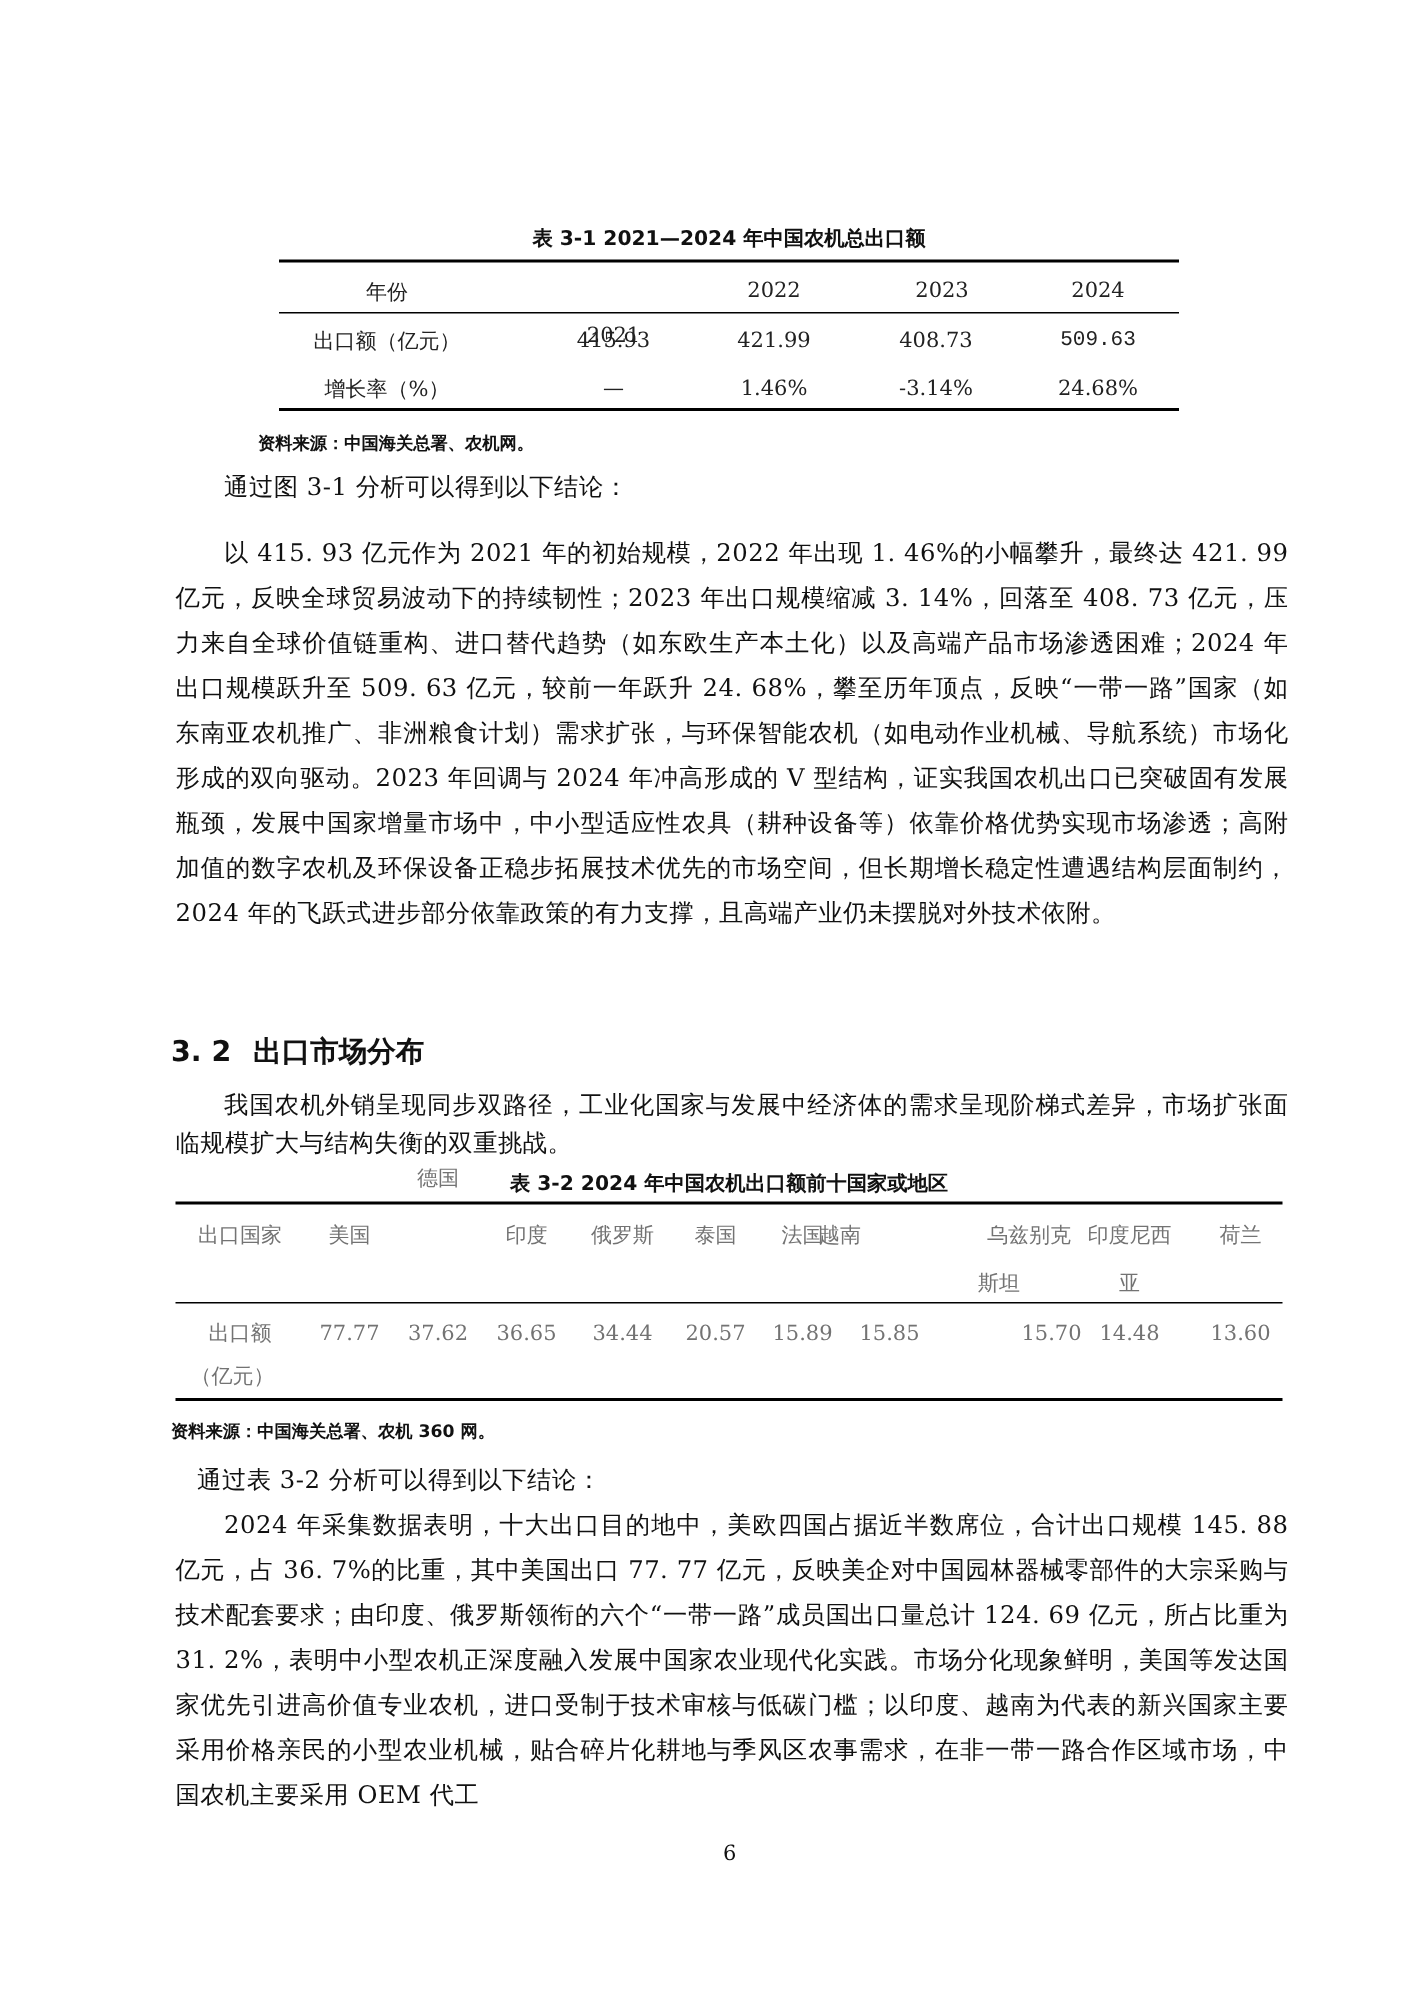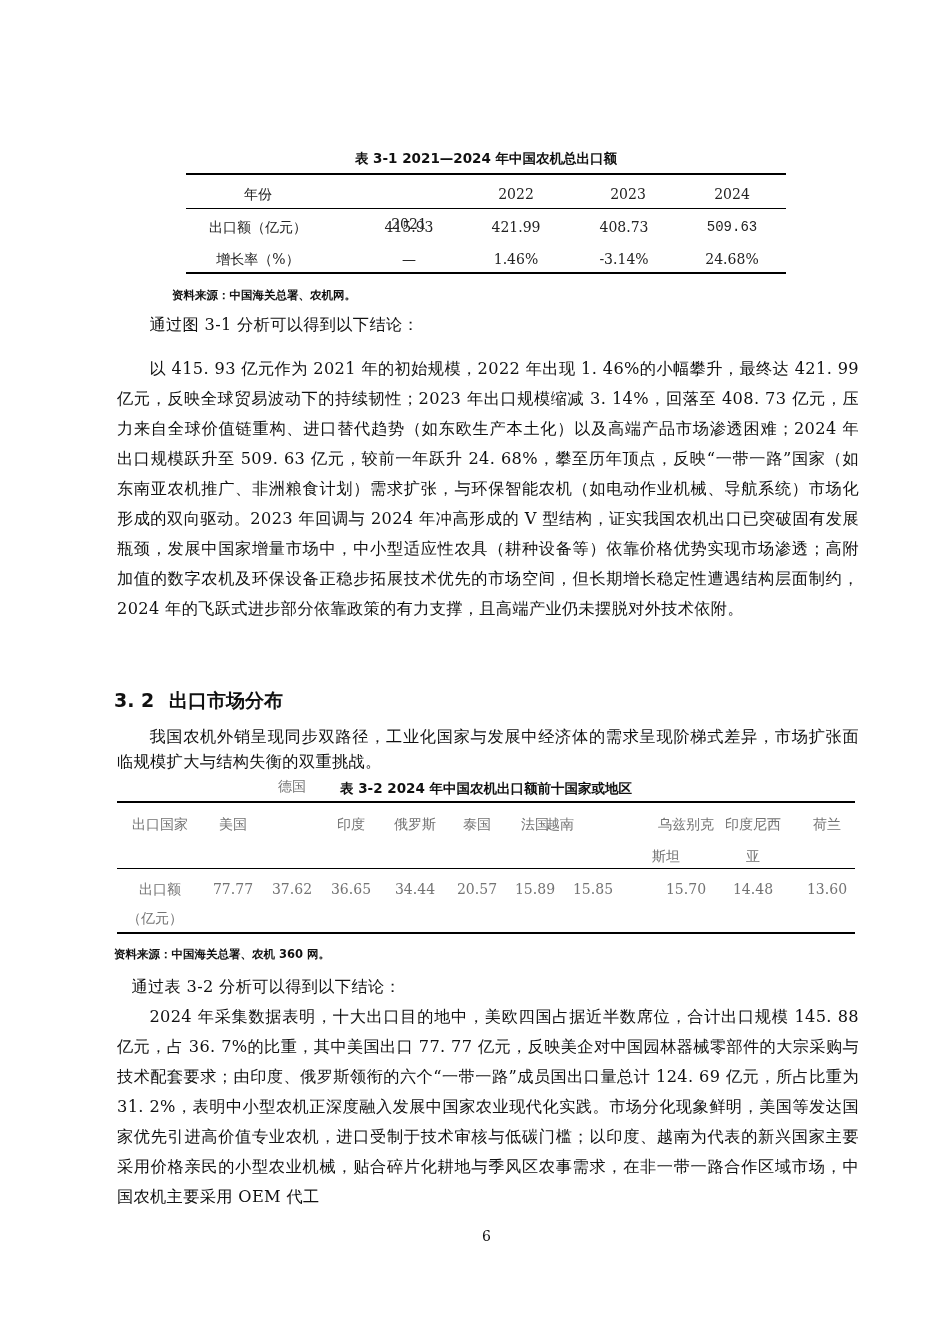--- a/index.html
+++ b/index.html
@@ -102,21 +102,21 @@
 <div>
   <div class="tbl2-cell" style="left:160px; top:875px;">出口额</div>
   <div class="tbl2-cell" style="left:155px; top:904px;">（亿元）</div>
   <div class="tbl2-cell" style="left:233px; top:875px;">77.77</div>
   <div class="tbl2-cell" style="left:292px; top:875px;">37.62</div>
   <div class="tbl2-cell" style="left:351px; top:875px;">36.65</div>
   <div class="tbl2-cell" style="left:415px; top:875px;">34.44</div>
   <div class="tbl2-cell" style="left:477px; top:875px;">20.57</div>
   <div class="tbl2-cell" style="left:535px; top:875px;">15.89</div>
   <div class="tbl2-cell" style="left:593px; top:875px;">15.85</div>
-  <div class="tbl2-cell" style="left:686px; top:875px;">15.70</div>
+  <div class="tbl2-cell" style="left:701px; top:875px;">15.70</div>
   <div class="tbl2-cell" style="left:753px; top:875px;">14.48</div>
   <div class="tbl2-cell" style="left:827px; top:875px;">13.60</div>
 </div>
 
 <div class="rule-thick" style="left:117px; width:738px; top:932px;"></div>
 
 <div class="abs source" style="left:114px; top:947px;">资料来源：中国海关总署、农机 360 网。</div>
 
 <div class="abs para" style="left:99px; width:742px; top:972px;">
   <p>通过表 3-2 分析可以得到以下结论：</p>

